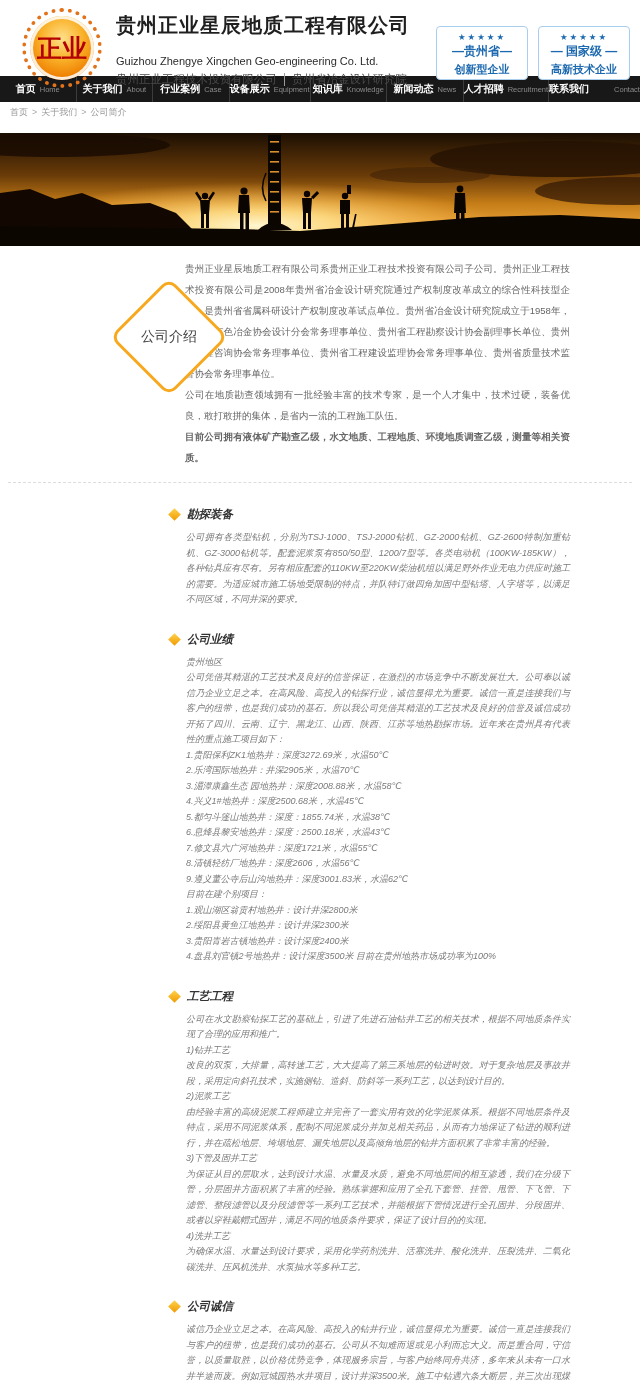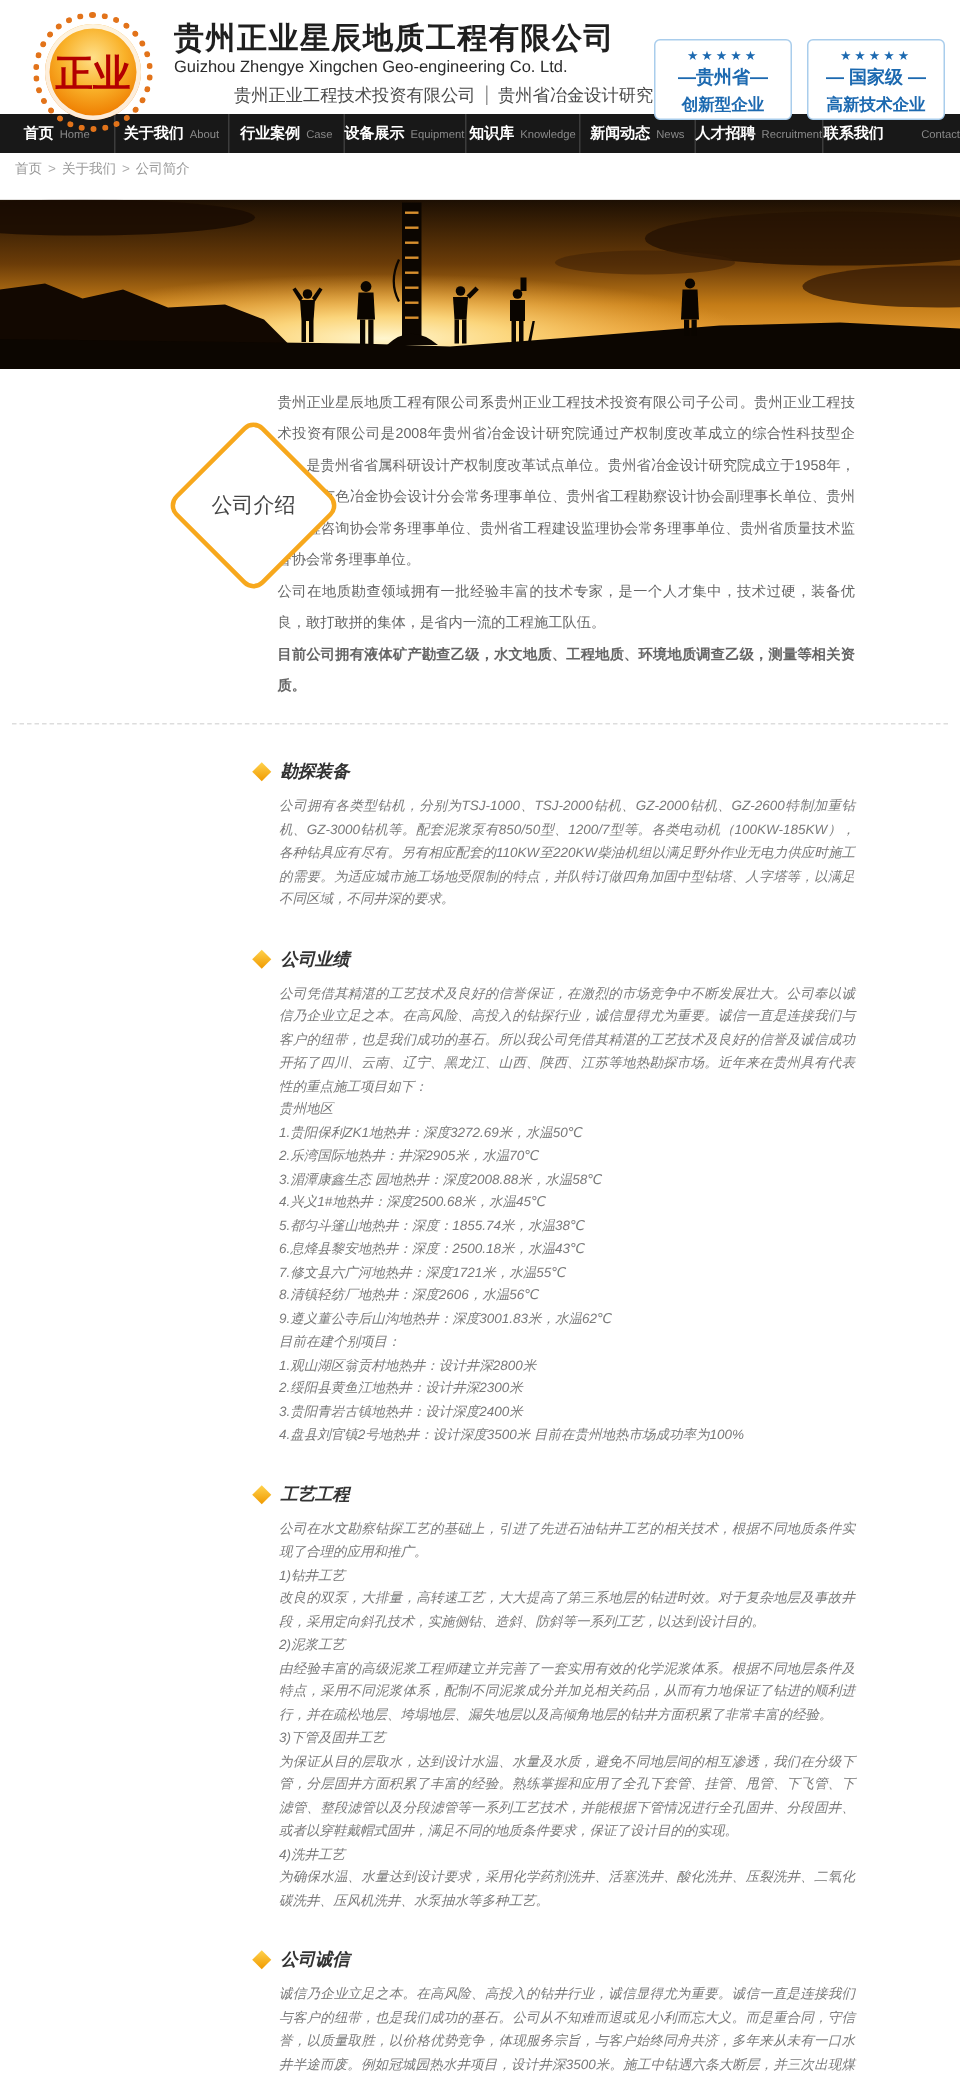--- a/index.html
+++ b/index.html
@@ -10,22 +10,22 @@
   .header { position:relative; height:76px; background:#fff; }
   .logo { position:absolute; left:22px; top:8px; width:80px; height:80px; }
   .logo-ring { position:absolute; inset:0; border-radius:50%; border:4px dotted #e2731a; box-sizing:border-box; }
   .logo-core { position:absolute; inset:8px; border-radius:50%;
     background:radial-gradient(circle at 50% 35%, #ffe08a 0%, #f9b22a 40%, #ef7d00 75%, #d9560a 100%);
     box-shadow:inset 0 0 0 3px rgba(255,255,255,.85);
     display:flex; align-items:center; justify-content:center;
     color:#b30000; font-size:25px; font-weight:bold; }
   .title-block { position:absolute; left:116px; top:12px; }
   .cn-title { font-size:20px; font-weight:bold; color:#1f1f1f; letter-spacing:1px; }
-  .en-title { font-size:11px; color:#2b2b2b; margin-top:0; }
-  .affil { display:flex; align-items:center; font-size:11.5px; color:#4a4a4a; margin-top:5px;margin-left:40px; }
+  .en-title { font-size:11px; color:#2b2b2b; margin-top:16px; }
+  .affil { display:flex; align-items:center; font-size:11.5px; color:#4a4a4a; margin-top:5px; }
   .affil-divider { width:1px; height:13px; background:#9a9a9a; margin:0 7px; }
   .badges { position:absolute; right:10px; top:26px; display:flex; gap:10px; }
   .badge { width:92px; height:54px; border:1px solid #a9cdec; border-radius:4px; box-sizing:border-box;
     text-align:center; color:#1c69b0; padding-top:5px; background:#fff; }
   .badge-stars { font-size:8.5px; letter-spacing:2px; line-height:10px; }
   .badge-line1 { font-size:12px; font-weight:bold; margin-top:1px; }
   .badge-line2 { font-size:11px; font-weight:bold; margin-top:2px; }
 
   
   .nav { display:flex; height:26px; background:#181818; }
@@ -226,22 +226,22 @@
         <div class="body-line">公司拥有各类型钻机，分别为TSJ-1000、TSJ-2000钻机、GZ-2000钻机、GZ-2600特制加重钻机、GZ-3000钻机等。配套泥浆泵有850/50型、1200/7型等。各类电动机（100KW-185KW），各种钻具应有尽有。另有相应配套的110KW至220KW柴油机组以满足野外作业无电力供应时施工的需要。为适应城市施工场地受限制的特点，并队特订做四角加固中型钻塔、人字塔等，以满足不同区域，不同井深的要求。</div>
       </div>
   </div>
 
   <div class="section">
     <div class="section-head">
       <span class="bullet"></span>
       <span class="section-title">公司业绩</span>
     </div>
     <div class="section-body">
+        <div class="body-line">贵州地区</div>
         <div class="body-line">公司凭借其精湛的工艺技术及良好的信誉保证，在激烈的市场竞争中不断发展壮大。公司奉以诚信乃企业立足之本。在高风险、高投入的钻探行业，诚信显得尤为重要。诚信一直是连接我们与客户的纽带，也是我们成功的基石。所以我公司凭借其精湛的工艺技术及良好的信誉及诚信成功开拓了四川、云南、辽宁、黑龙江、山西、陕西、江苏等地热勘探市场。近年来在贵州具有代表性的重点施工项目如下：</div>
-        <div class="body-line">贵州地区</div>
         <div class="body-line">1.贵阳保利ZK1地热井：深度3272.69米，水温50℃</div>
         <div class="body-line">2.乐湾国际地热井：井深2905米，水温70℃</div>
         <div class="body-line">3.湄潭康鑫生态 园地热井：深度2008.88米，水温58℃</div>
         <div class="body-line">4.兴义1#地热井：深度2500.68米，水温45℃</div>
         <div class="body-line">5.都匀斗篷山地热井：深度：1855.74米，水温38℃</div>
         <div class="body-line">6.息烽县黎安地热井：深度：2500.18米，水温43℃</div>
         <div class="body-line">7.修文县六广河地热井：深度1721米，水温55℃</div>
         <div class="body-line">8.清镇轻纺厂地热井：深度2606，水温56℃</div>
         <div class="body-line">9.遵义董公寺后山沟地热井：深度3001.83米，水温62℃</div>
         <div class="body-line">目前在建个别项目：</div>

